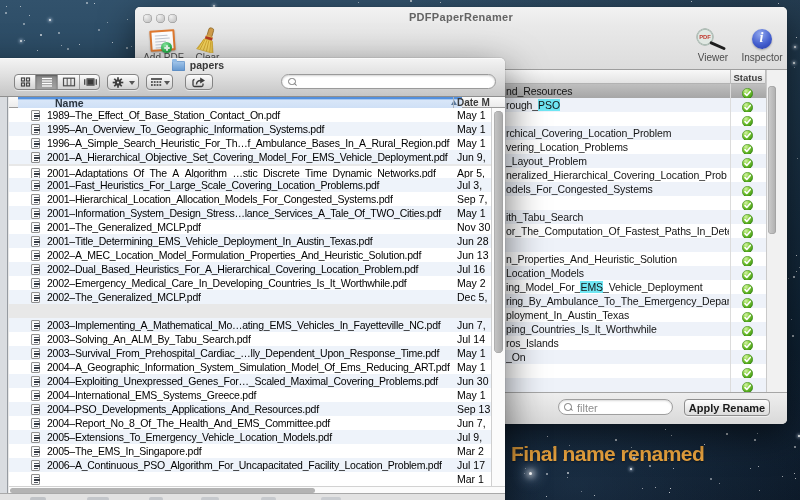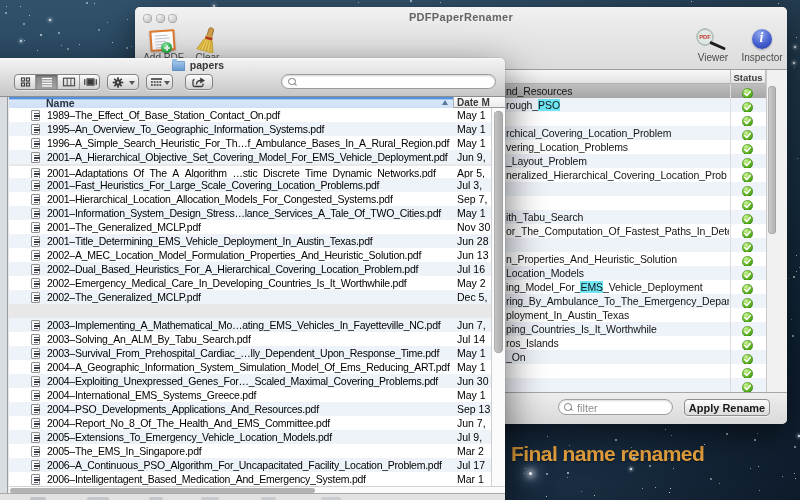--- a/index.html
+++ b/index.html
@@ -50,21 +50,21 @@
 .ftitle{position:absolute;left:0;top:1px;width:614px;text-align:center;font-size:10.5px;font-weight:bold;color:#383838}
 .ffold{display:inline-block;width:13px;height:9.5px;margin-right:5px;vertical-align:-1.5px;background:linear-gradient(#a5c8ec,#6396ce);border-radius:1.5px;position:relative;box-shadow:inset 0 0 0 0.5px #5584ba}
 .ffold:before{content:"";position:absolute;left:0;top:-1.8px;width:5px;height:2.5px;background:#92bbe5;border-radius:1.2px 1.2px 0 0}
 
 .tbn{position:absolute;top:16px;height:16px;border:1px solid #848484;border-radius:4px;background:linear-gradient(#fdfdfd,#e8e8e8 45%,#d2d2d2);box-shadow:0 1px 0 rgba(255,255,255,.5)}
 .seg{position:absolute;top:0;height:14px;border-right:1px solid #9a9a9a}
 .seg.on{background:linear-gradient(#878787,#a3a3a3);box-shadow:inset 0 1px 2px rgba(0,0,0,.35)}
 .dar{position:absolute;width:0;height:0;border-left:3px solid transparent;border-right:3px solid transparent;border-top:4px solid #555}
 
 .fhdr{position:absolute;left:0;top:39px;width:496px;height:11px;background:linear-gradient(#fbfbfb,#ececec);border-bottom:1px solid #9b9b9b}
-.fhdr .namecol{position:absolute;left:0;top:0;width:444px;height:18px;background:linear-gradient(#5390dd 0,#5390dd 1.5px,#90b9ea 2px,#d8e6f8 3.5px,#cfe0f6 60%,#b7d1ef 100%)}
+.fhdr .namecol{position:absolute;left:9px;top:0;width:444px;height:18px;background:linear-gradient(#5390dd 0,#5390dd 1.5px,#90b9ea 2px,#d8e6f8 3.5px,#cfe0f6 60%,#b7d1ef 100%)}
 .fhdr .ntx{position:absolute;left:37px;top:0px;font-size:10.5px;font-weight:bold;color:#2b3540}
 .fhdr .sorttri{position:absolute;left:433px;top:3px;width:0;height:0;border-left:3.5px solid transparent;border-right:3.5px solid transparent;border-bottom:5px solid #5b799c}
 .fhdr .dtx{position:absolute;left:448px;top:0px;font-size:10px;font-weight:bold;color:#3a3a3a}
 .fhdr .csep{position:absolute;left:444px;top:0;width:1px;height:11px;background:#a9b2bc}
 
 .flist{position:absolute;left:118px;top:0px;width:496px;height:442px}
 .fr{position:absolute;left:0;width:496px;height:14px;background:#fff}
 .fr.even{background:#eef3fa}
 .fico{position:absolute;left:22px;top:1.5px;width:9px;height:11px;background:#fdfdfd;border:0.5px solid #8f8f8f;border-radius:1px;box-shadow:inset 0 0 1px #ccc}
 .fico .fl1,.fico .fl2,.fico .fl3{position:absolute;left:1.5px;height:1.5px;background:#4a505a}
@@ -305,20 +305,21 @@
                 <stop offset="0" stop-color="#d6f5a8"></stop>
                 <stop offset="0.45" stop-color="#7ecb35"></stop>
                 <stop offset="1" stop-color="#3c9312"></stop>
               </radialGradient>
             </defs>
             <circle cx="5.5" cy="5.5" r="5.2" fill="url(#g6)" stroke="#2e7a10" stroke-width="0.5"></circle>
             <path d="M3 5.6 L4.8 7.4 L8.2 3.4" stroke="#fff" stroke-width="1.6" fill="none" stroke-linecap="round" stroke-linejoin="round"></path>
           </svg></span>
       </div>
 <div class="br beven" style="top:112px">
+        <span class="bname">odels_For_Congested_Systems</span>
         <span class="chk"><svg width="11" height="11" viewBox="0 0 11 11">
             <defs>
               <radialGradient id="g7" cx="35%" cy="25%" r="80%">
                 <stop offset="0" stop-color="#d6f5a8"></stop>
                 <stop offset="0.45" stop-color="#7ecb35"></stop>
                 <stop offset="1" stop-color="#3c9312"></stop>
               </radialGradient>
             </defs>
             <circle cx="5.5" cy="5.5" r="5.2" fill="url(#g7)" stroke="#2e7a10" stroke-width="0.5"></circle>
             <path d="M3 5.6 L4.8 7.4 L8.2 3.4" stroke="#fff" stroke-width="1.6" fill="none" stroke-linecap="round" stroke-linejoin="round"></path>
@@ -850,21 +851,20 @@
         </span>
         <span class="fname">2006–A_Continuous_PSO_Algorithm_For_Uncapacitated_Facility_Location_Problem.pdf</span>
         <span class="fdate">Jul 17</span>
       </div>
 <div class="fr" style="top:414px">
         <span class="fico">
           <span class="fl1"></span>
           <span class="fl2"></span>
           <span class="fl3"></span>
         </span>
-        <span class="fname">2006–Intelligentagent_Based_Medication_And_Emergency_System.pdf</span>
         <span class="fdate">Mar 1</span>
       </div>
     <div class="vsc">
         <div class="vthumb"></div>
       </div>
     <div class="hsc">
         <div class="hthumb"></div>
       </div>
   </div>
   <div class="fstatus">

